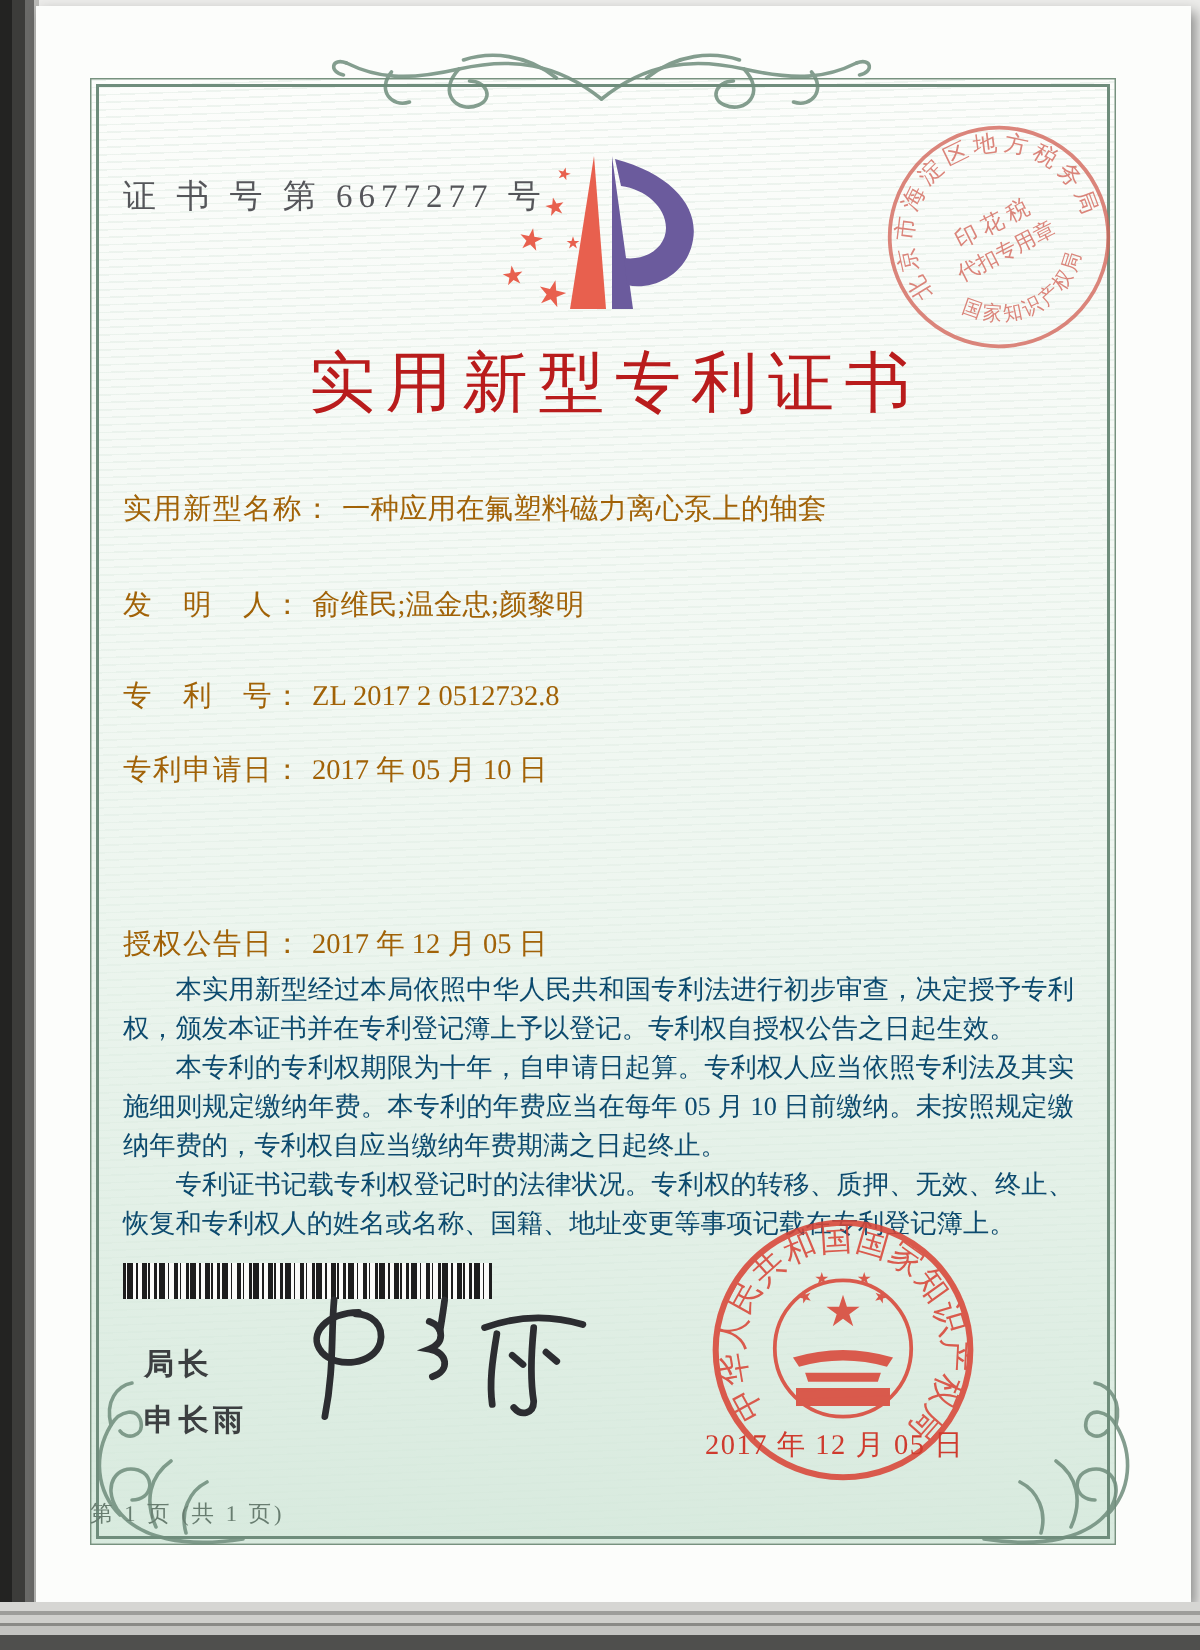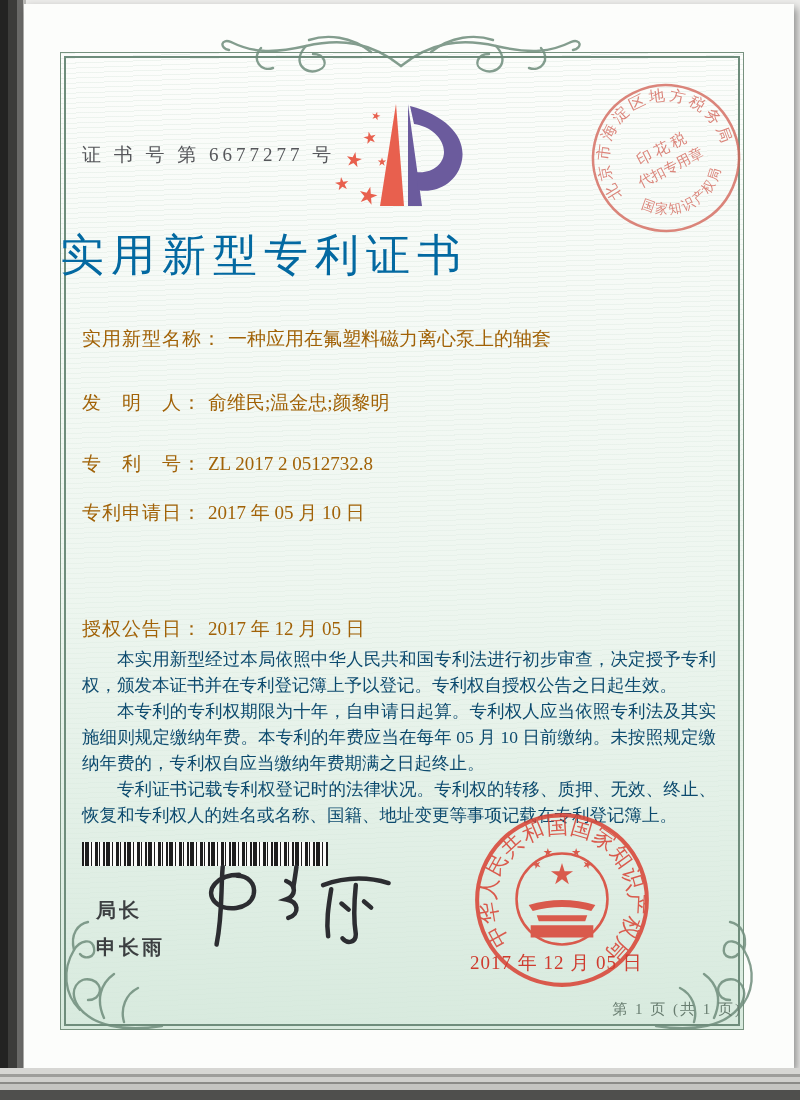--- a/index.html
+++ b/index.html
@@ -12,37 +12,37 @@
     background:linear-gradient(180deg,#d6d6d3 0 6px,#9d9d9a 6px 9px,#cfcfcc 9px 14px,#8a8a87 14px 16px,#c4c4c1 16px 22px,#4f4f4d 22px 32px);}
   #page{position:absolute;left:24px;top:4px;width:770px;height:1064px;
     background:#fcfdfb;box-shadow:3px 4px 8px rgba(0,0,0,.4);}
   #frame{position:absolute;left:36px;top:48px;width:682px;height:976px;
     border:1px solid #77927f;
     background:
       linear-gradient(180deg,rgba(238,246,240,0) 0%,rgba(226,240,230,.55) 55%,rgba(212,232,219,.9) 100%),
       repeating-linear-gradient(178deg,rgba(140,180,155,.13) 0 1px,rgba(255,255,255,0) 1px 5px);}
   #frame::before{content:'';position:absolute;inset:3px;border:2px solid #6f8d7c;}
   .orn{stroke:#6f8d7c;fill:none;stroke-width:2.4;stroke-linecap:round;opacity:.85;}
-  #cert-no{left:58px;top:112px;font-size:19px;letter-spacing:4px;color:#55565a;margin-top:26px;}
-  #title{left:36px;right:52px;top:222px;text-align:left;font-size:44px;
-    letter-spacing:7px;color:#0369a1;}
+  #cert-no{left:58px;top:112px;font-size:22px;letter-spacing:4px;color:#55565a;}
+  #title{left:54px;right:52px;top:222px;text-align:center;font-size:44px;
+    letter-spacing:7px;color:#b91c1c;}
   .field{left:58px;font-size:19px;color:#a16207;white-space:nowrap;}
   .field .lab{letter-spacing:1px;}
   .field .val{margin-left:6px;}
   #paras{left:58px;top:642px;width:634px;font-size:17.5px;line-height:26px;
     color:#0c4a6e;text-align:justify;}
   #paras p{margin:0;text-indent:2em;}
   #barcode{left:58px;top:838px;width:246px;height:24px;background:
     repeating-linear-gradient(90deg,#1d1d1d 0 2px,#fbfbf9 2px 3px,#1d1d1d 3px 7px,#fbfbf9 7px 9px,#1d1d1d 9px 10px,#fbfbf9 10px 13px,#1d1d1d 13px 16px,#fbfbf9 16px 17px,#1d1d1d 17px 18px,#fbfbf9 18px 21px);}
   #director{left:72px;top:888px;font-size:20px;color:#3c3f41;line-height:37px;letter-spacing:3px;font-weight:bold;}
   #sig{left:168px;top:850px;}
   #seal{left:442px;top:800px;opacity:.88;}
   #seal-date{left:446px;top:946px;font-size:19px;color:#cf3b2e;letter-spacing:1px;white-space:nowrap;}
   #tax-stamp{left:556px;top:68px;transform:rotate(-27deg);opacity:.8;}
-  #footer{left:36px;right:52px;top:996px;text-align:right;font-size:15px;
+  #footer{left:36px;right:52px;top:996px;text-align:left;font-size:15px;
     color:#687d70;letter-spacing:2px;}
   .sealtxt{fill:#d94638;}
   .taxtxt{fill:#d4685c;}
 </style>
 </head>
 <body>
 
 <svg width="0" height="0" style="position:absolute">
   <defs>
     <path id="star5" d="M0,-10 L2.25,-3.09 L9.51,-3.09 L3.63,1.18 L5.88,8.09 L0,3.82 L-5.88,8.09 L-3.63,1.18 L-9.51,-3.09 L-2.25,-3.09 Z"></path>

